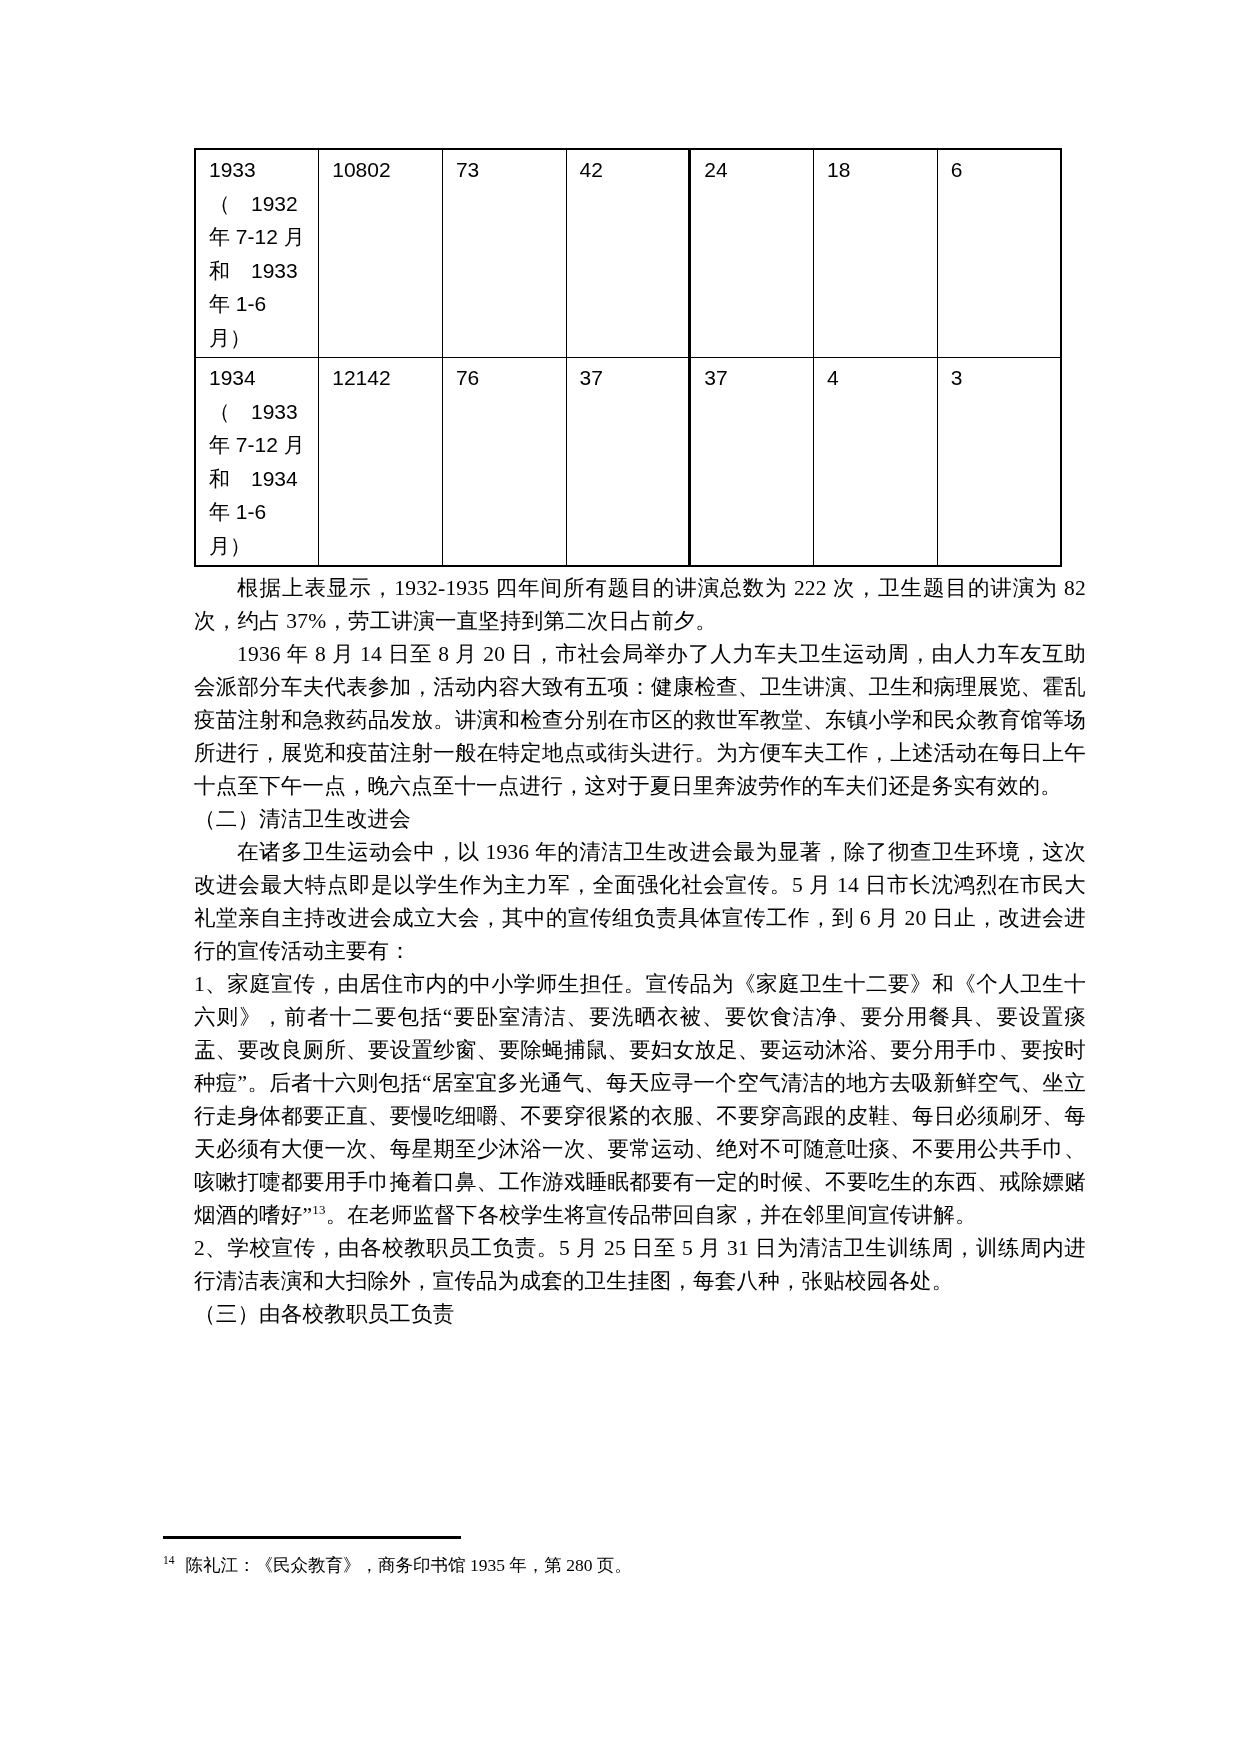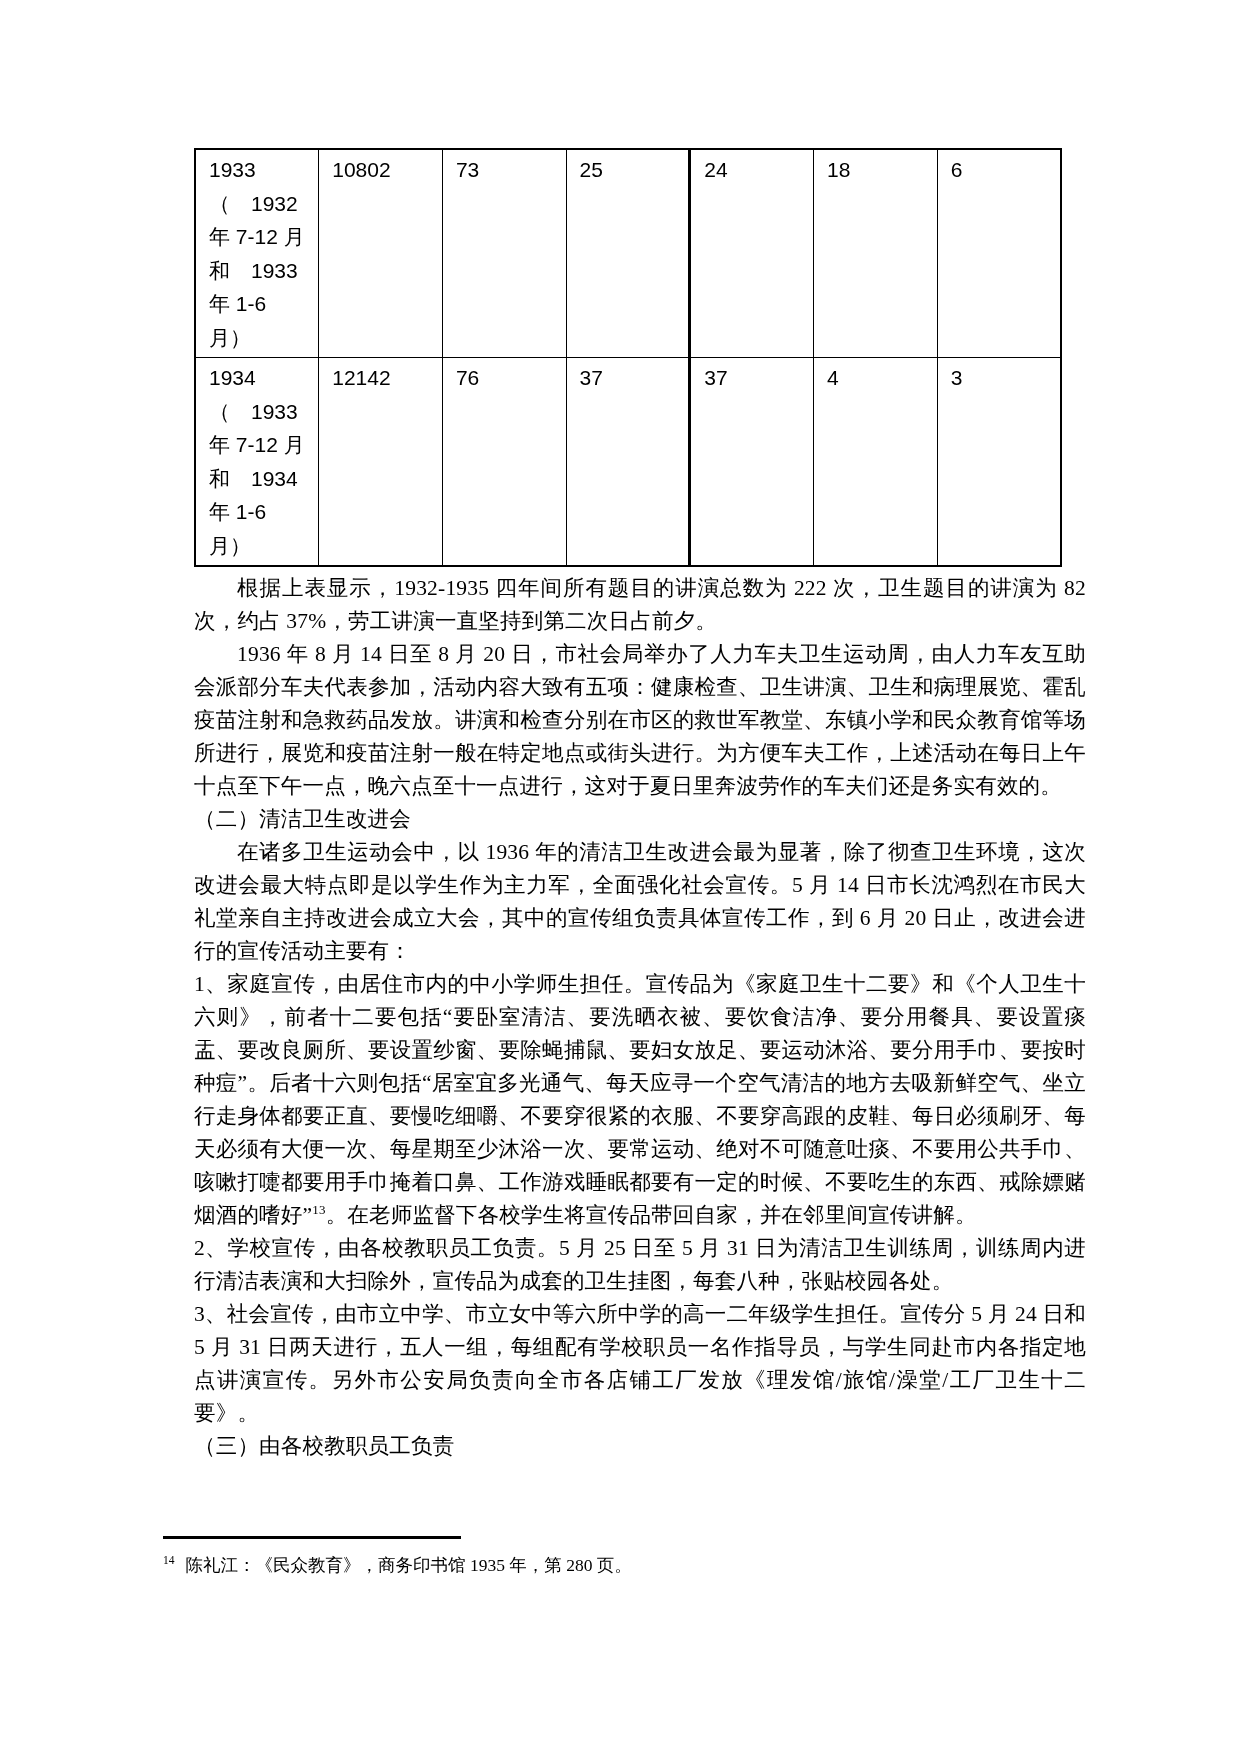--- a/index.html
+++ b/index.html
@@ -88,21 +88,21 @@
     <table class="stats">
       <tbody>
         <tr>
           <td>1933
 （　1932
 年 7-12 月
 和　1933
 年 1-6 月）</td>
           <td>10802</td>
           <td>73</td>
-          <td>25</td>
+          <td>42</td>
           <td class="thick-left">24</td>
           <td>18</td>
           <td>6</td>
         </tr>
         <tr>
           <td>1934
 （　1933
 年 7-12 月
 和　1934
 年 1-6 月）</td>
@@ -121,21 +121,20 @@
     <p class="para indent">1936 年 8 月 14 日至 8 月 20 日，市社会局举办了人力车夫卫生运动周，由人力车友互助会派部分车夫代表参加，活动内容大致有五项：健康检查、卫生讲演、卫生和病理展览、霍乱疫苗注射和急救药品发放。讲演和检查分别在市区的救世军教堂、东镇小学和民众教育馆等场所进行，展览和疫苗注射一般在特定地点或街头进行。为方便车夫工作，上述活动在每日上午十点至下午一点，晚六点至十一点进行，这对于夏日里奔波劳作的车夫们还是务实有效的。</p>
 
     <p class="para">（二）清洁卫生改进会</p>
 
     <p class="para indent">在诸多卫生运动会中，以 1936 年的清洁卫生改进会最为显著，除了彻查卫生环境，这次改进会最大特点即是以学生作为主力军，全面强化社会宣传。5 月 14 日市长沈鸿烈在市民大礼堂亲自主持改进会成立大会，其中的宣传组负责具体宣传工作，到 6 月 20 日止，改进会进行的宣传活动主要有：</p>
 
     <p class="para"><span>1、家庭宣传，由居住市内的中小学师生担任。宣传品为《家庭卫生十二要》和《个人卫生十六则》，前者十二要包括“要卧室清洁、要洗晒衣被、要饮食洁净、要分用餐具、要设置痰盂、要改良厕所、要设置纱窗、要除蝇捕鼠、要妇女放足、要运动沐浴、要分用手巾、要按时种痘”。后者十六则包括“居室宜多光通气、每天应寻一个空气清洁的地方去吸新鲜空气、坐立行走身体都要正直、要慢吃细嚼、不要穿很紧的衣服、不要穿高跟的皮鞋、每日必须刷牙、每天必须有大便一次、每星期至少沐浴一次、要常运动、绝对不可随意吐痰、不要用公共手巾、咳嗽打嚏都要用手巾掩着口鼻、工作游戏睡眠都要有一定的时候、不要吃生的东西、戒除嫖赌烟酒的嗜好”</span><sup class="fnref">13</sup><span>。在老师监督下各校学生将宣传品带回自家，并在邻里间宣传讲解。</span></p>
 
     <p class="para">2、学校宣传，由各校教职员工负责。5 月 25 日至 5 月 31 日为清洁卫生训练周，训练周内进行清洁表演和大扫除外，宣传品为成套的卫生挂图，每套八种，张贴校园各处。</p>
 
-    <p class="para">3、社会宣传，由市立中学、市立女中等六所中学的高一二年级学生担任。宣传分 5 月 24 日和 5 月 31 日两天进行，五人一组，每组配有学校职员一名作指导员，与学生同赴市内各指定地点讲演宣传。另外市公安局负责向全市各店铺工厂发放《理发馆/旅馆/澡堂/工厂卫生十二要》。</p>
 
     <p class="para">（三）由各校教职员工负责</p>
 
 
   </div>
 
   <div class="footnotes">
     <div class="fn-sep"></div>
     <div class="fn"><sup class="fnnum">14</sup><span>陈礼江：《民众教育》，商务印书馆 1935 年，第 280 页。</span></div>
   </div>

